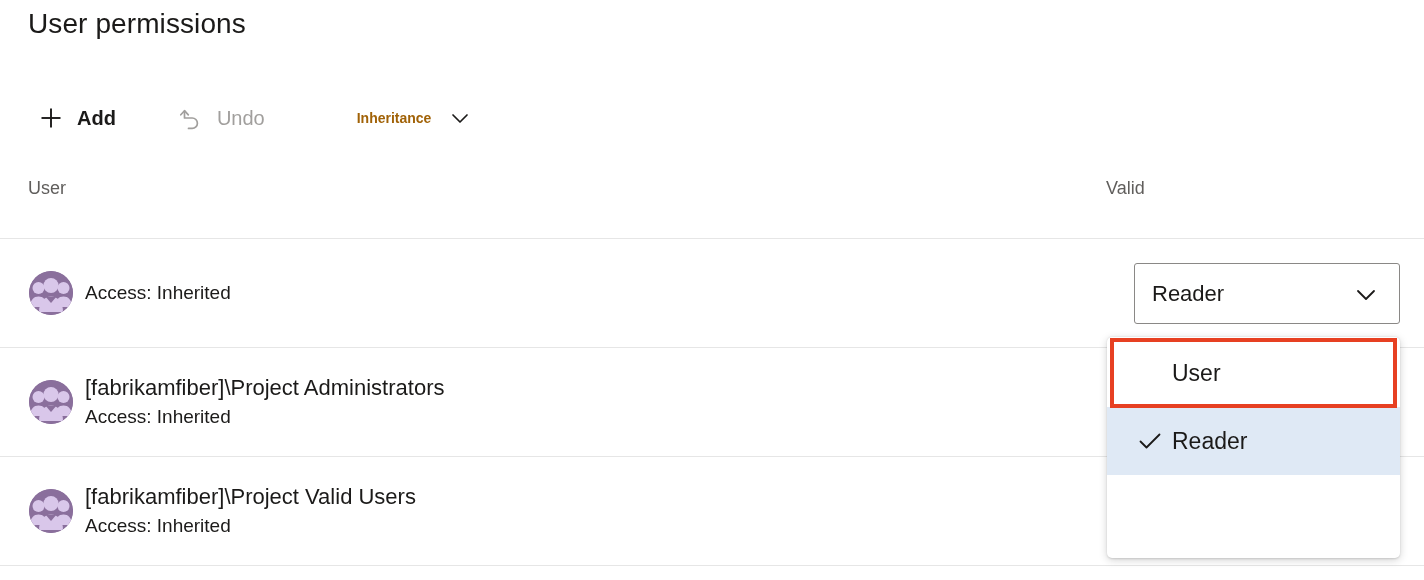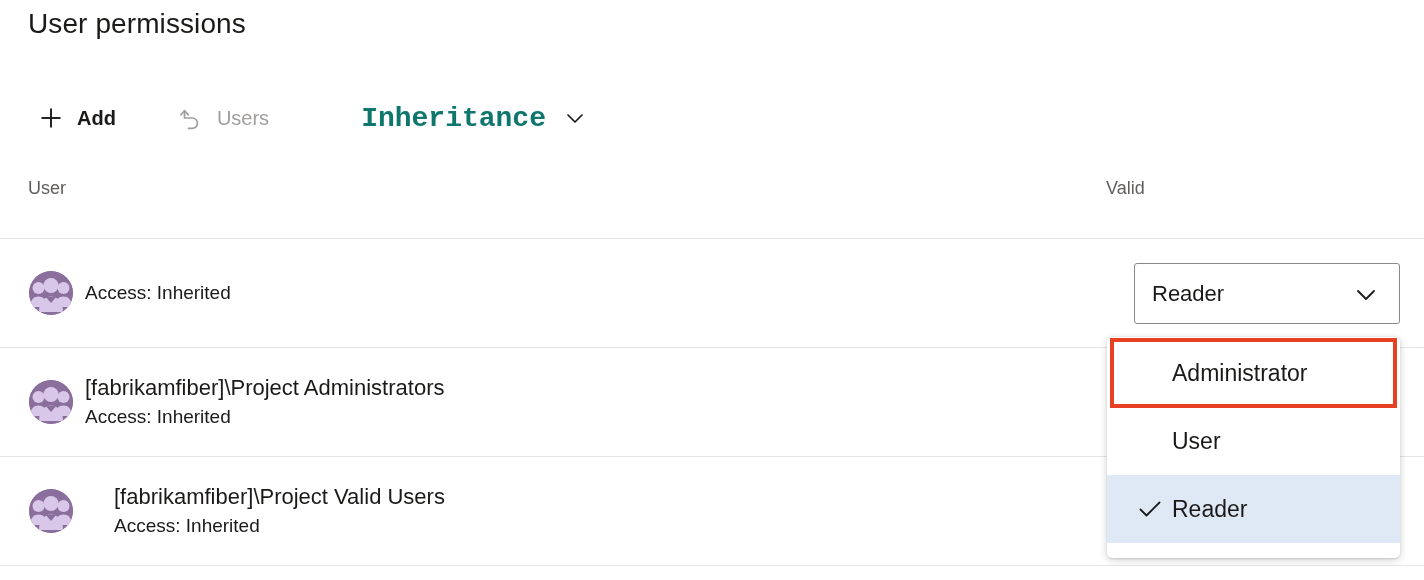--- a/index.html
+++ b/index.html
@@ -73,25 +73,24 @@
   .tb-menu {
     display: flex;
     align-items: center;
     height: 44px;
     padding: 0 6px;
     cursor: pointer;
     margin-left: 34px;
     user-select: none;
   }
   .tb-menu .tb-menu-label {
-    font-size: 28px;
+    font-size: 14px;
     font-weight: 700;
-    color: #0f766e;
-    white-space: nowrap;
-    font-family: Liberation Mono, monospace;
+    color: #a16207;
+    white-space: nowrap;
   }
   .tb-menu .chev {
     margin-left: 18px;
     width: 22px;
     height: 22px;
     display: flex;
     align-items: center;
     justify-content: center;
   }
 
@@ -129,21 +128,21 @@
     width: 1424px;
   }
   .row {
     position: relative;
     height: 109px;
     border-bottom: 1px solid #e6e6e6;
     display: flex;
     align-items: center;
     box-sizing: border-box;
   }
-  .row:last-child { border-bottom: 1px solid #e6e6e6; gap: 29px; }
+  .row:last-child { border-bottom: 1px solid #e6e6e6; }
 
   .avatar {
     width: 44px;
     height: 44px;
     border-radius: 50%;
     background: #8a6f9c;
     margin-left: 29px;
     flex: none;
     position: relative;
     overflow: hidden;
@@ -271,21 +270,21 @@
 
   <div class="tb-sep"></div>
 
   <div class="tb-cmd disabled">
     <span class="tb-icon">
       <svg width="26" height="26" viewBox="0 0 26 26" fill="none" stroke="#a19f9d" stroke-width="1.7" stroke-linecap="round" stroke-linejoin="round">
         <path d="M6.5 6.2 V13 H14.2 A5.2 5.2 0 0 1 14.2 23.4 H10.5"></path>
         <polyline points="2.8,9.8 6.5,5.7 10.3,9.8"></polyline>
       </svg>
     </span>
-    <span class="tb-label">Users</span>
+    <span class="tb-label">Undo</span>
   </div>
 
   <div class="tb-sep"></div>
 
 
   <div class="tb-menu">
     <span class="tb-menu-label">Inheritance</span>
     <span class="chev">
       <svg width="22" height="22" viewBox="0 0 22 22" fill="none" stroke="#1b1a19" stroke-width="1.7" stroke-linecap="round" stroke-linejoin="round">
         <polyline points="4,8 11,15 18,8"></polyline>
@@ -364,24 +363,20 @@
   <span class="sel-value">Reader</span>
   <span class="sel-chev">
     <svg width="26" height="26" viewBox="0 0 26 26" fill="none" stroke="#1b1a19" stroke-width="1.8" stroke-linecap="round" stroke-linejoin="round">
       <polyline points="5,10 13,18 21,10"></polyline>
     </svg>
   </span>
 </div>
 
 <div class="dropdown-panel">
 
-  <div class="dd-item">
-    <span class="dd-check"></span>
-    <span class="dd-label">Administrator</span>
-  </div>
 
   <div class="dd-item">
     <span class="dd-check"></span>
     <span class="dd-label">User</span>
   </div>
 
   <div class="dd-item selected">
     <span class="dd-check">
       <svg width="28" height="28" viewBox="0 0 28 28" fill="none" stroke="#1b1a19" stroke-width="1.8" stroke-linecap="round" stroke-linejoin="round">
         <polyline points="4.5,14.5 10.5,20.5 23.5,7.5"></polyline>

